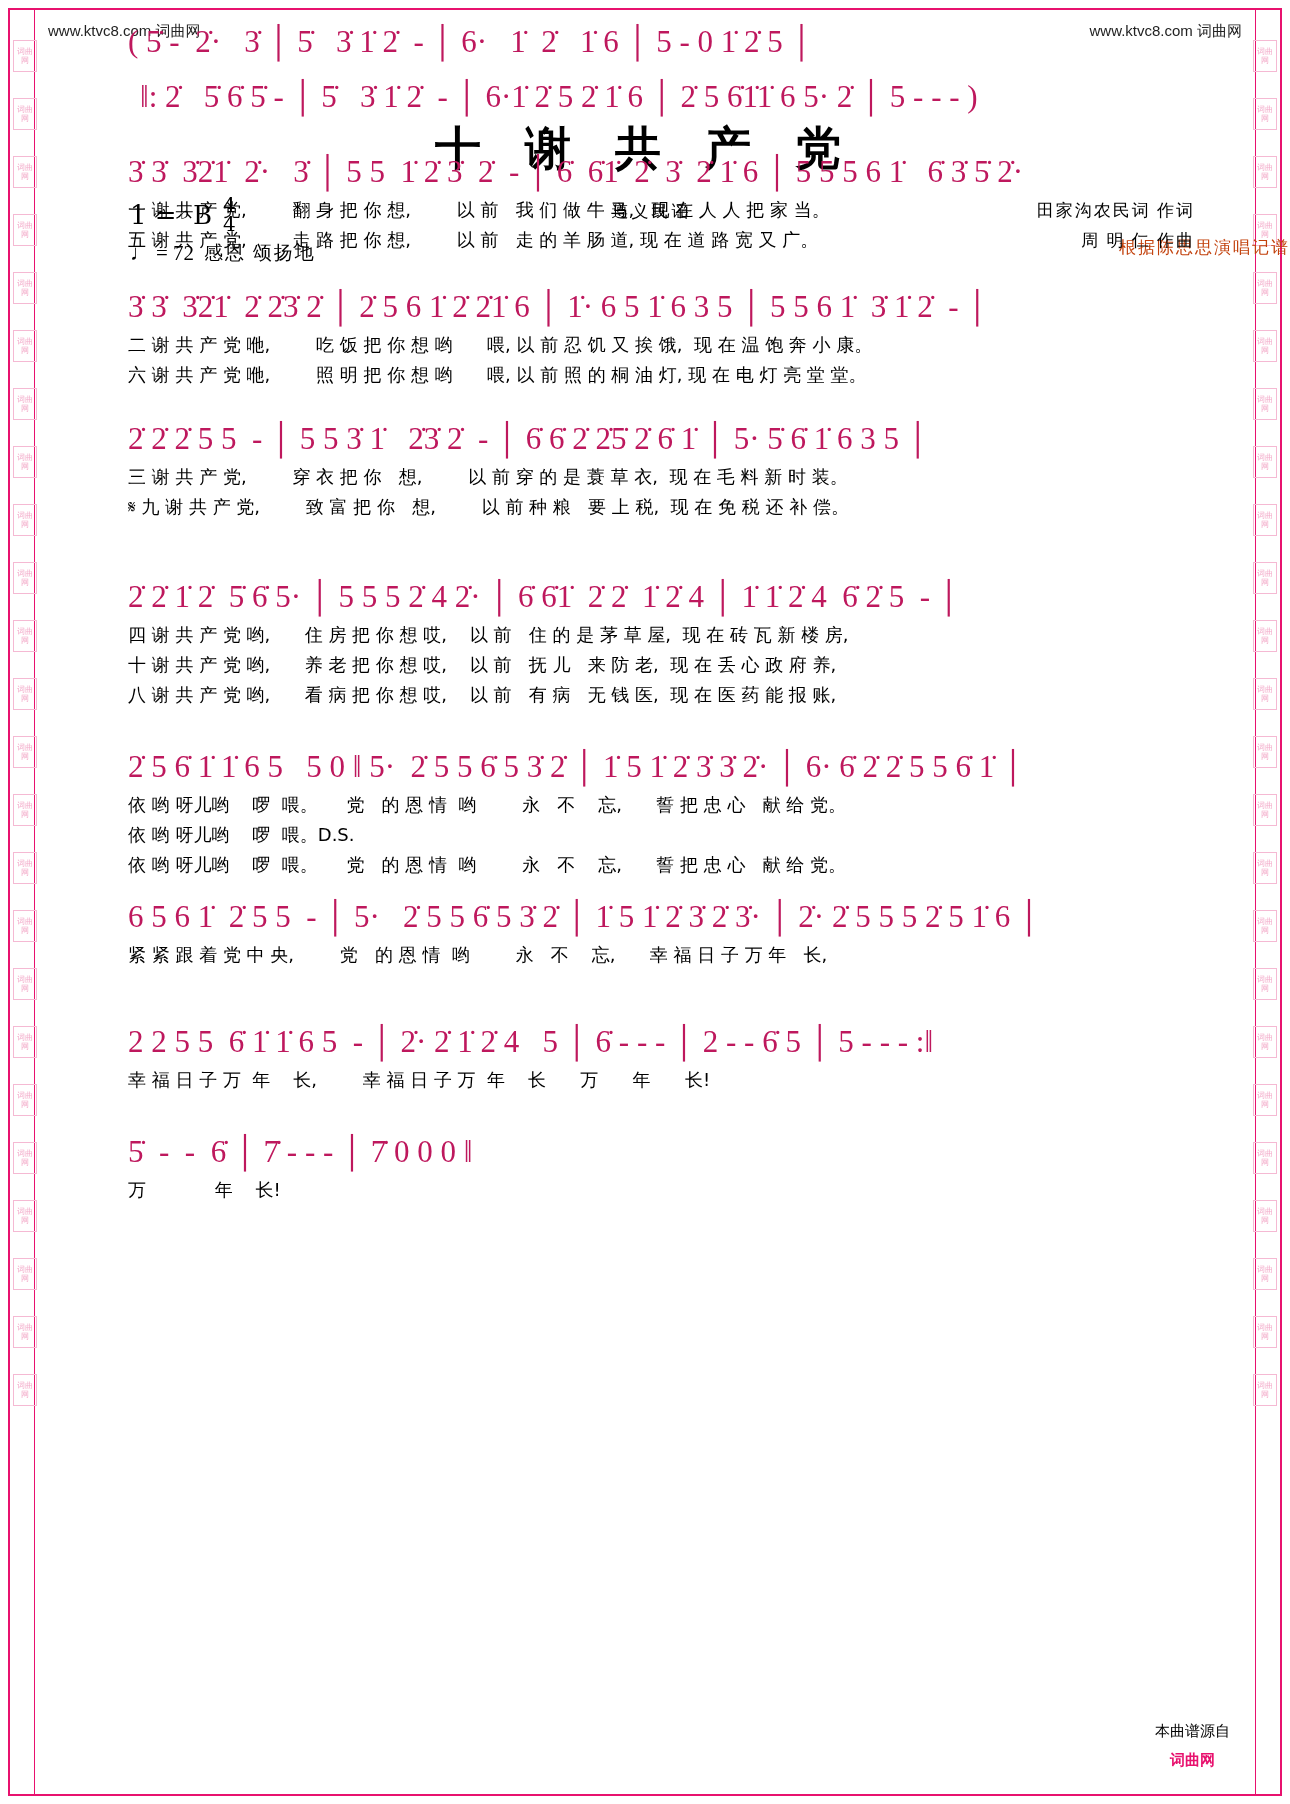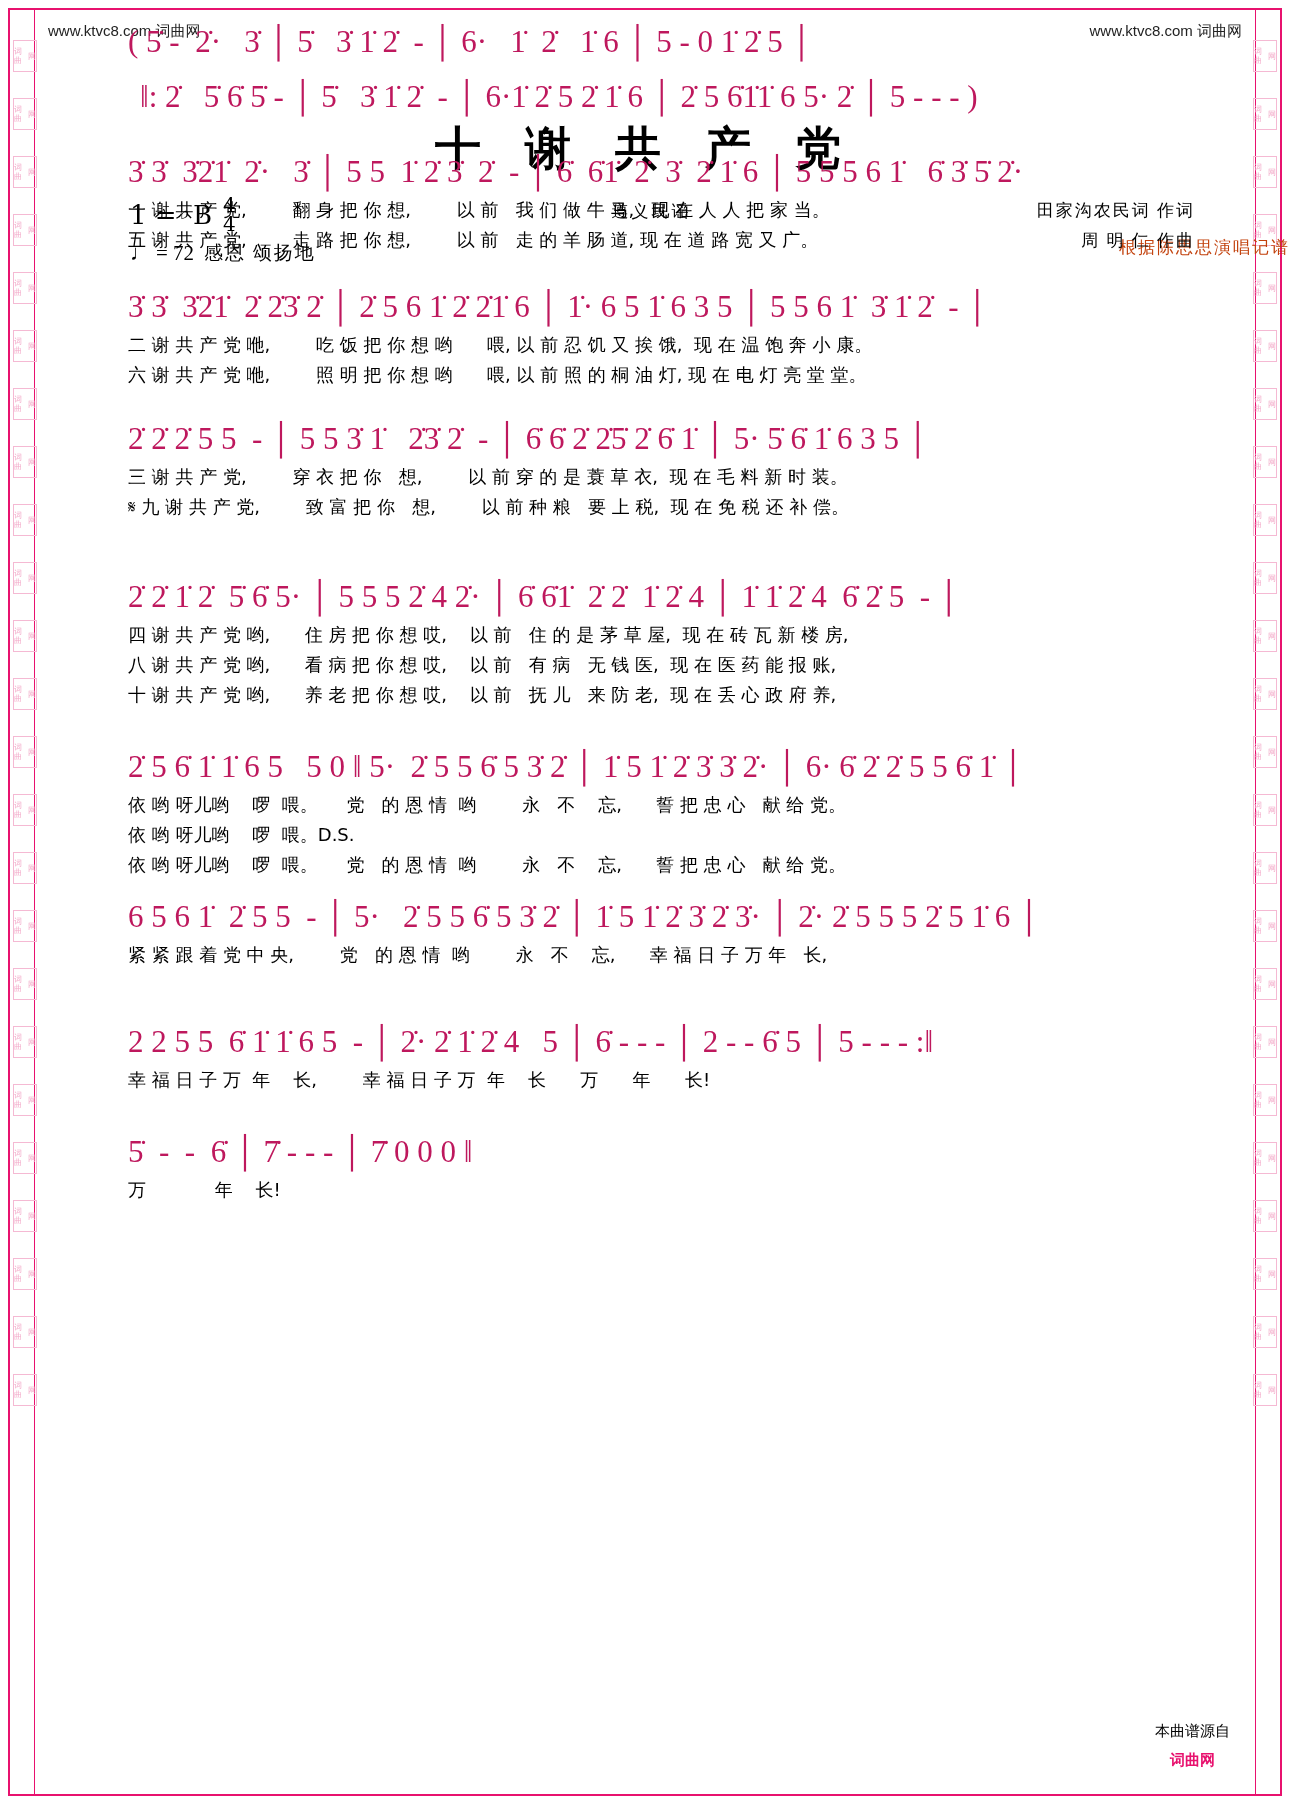--- a/index.html
+++ b/index.html
@@ -27,21 +27,21 @@
     position:absolute;top:40px;width:26px;
     display:flex;flex-direction:column;gap:26px;
     align-items:center;
   }
   .wm-col.left{left:12px;}
   .wm-col.right{right:12px;}
   .wm-box{
     width:22px;height:30px;
     border:1px solid #f5b9d3;
     color:#f3a9c8;font-size:8px;line-height:9px;
-    display:flex;flex-direction:row;align-items:center;justify-content:center;
+    display:flex;flex-direction:column;align-items:center;justify-content:center;
     letter-spacing:0;
   }
   
   .site-text{
     position:absolute;top:22px;font-size:15px;color:#222;
     font-family:"Liberation Sans", sans-serif;
   }
   .site-left{left:48px;}
   .site-right{right:48px;}
   
@@ -363,22 +363,22 @@
       <div class="notes">2̇ 2̇ 2̇ 5 5  - │ 5 5 3̇ 1̇   2̇3̇ 2̇  - │ 6̇ 6̇ 2̇ 2̇5̇ 2̇ 6̇ 1̇ │ 5· 5̇ 6̇ 1̇ 6 3 5 │</div>
       <div class="lyrics-block">
         <div class="lyric">三 谢 共 产 党,        穿 衣 把 你   想,        以 前 穿 的 是 蓑 草 衣,  现 在 毛 料 新 时 装。</div>
         <div class="lyric">𝄋 九 谢 共 产 党,        致 富 把 你   想,        以 前 种 粮   要 上 税,  现 在 免 税 还 补 偿。</div>
       </div>
     </div>
     <div style="position: absolute; left: 0px; right: 0px; top: 580px;">
       <div class="notes">2̇ 2̇ 1̇ 2̇  5̇ 6̇ 5· │ 5 5 5 2̇ 4 2̇· │ 6̇ 6̇1̇  2̇ 2̇  1̇ 2̇ 4 │ 1̇ 1̇ 2̇ 4  6̇ 2̇ 5  - │</div>
       <div class="lyrics-block">
         <div class="lyric">四 谢 共 产 党 哟,      住 房 把 你 想 哎,    以 前   住 的 是 茅 草 屋,  现 在 砖 瓦 新 楼 房,</div>
+        <div class="lyric">十 谢 共 产 党 哟,      养 老 把 你 想 哎,    以 前   抚 儿   来 防 老,  现 在 丢 心 政 府 养,</div>
         <div class="lyric">八 谢 共 产 党 哟,      看 病 把 你 想 哎,    以 前   有 病   无 钱 医,  现 在 医 药 能 报 账,</div>
-        <div class="lyric">十 谢 共 产 党 哟,      养 老 把 你 想 哎,    以 前   抚 儿   来 防 老,  现 在 丢 心 政 府 养,</div>
       </div>
     </div>
     <div style="position: absolute; left: 0px; right: 0px; top: 750px;">
       <div class="notes">2̇ 5 6̇ 1̇ 1̇ 6 5   5 0 ‖ 5·  2̇ 5 5 6̇ 5 3̇ 2̇ │ 1̇ 5 1̇ 2̇ 3̇ 3̇ 2̇· │ 6· 6̇ 2̇ 2̇ 5 5 6̇ 1̇ │</div>
       <div class="lyrics-block">
         <div class="lyric">依 哟 呀儿哟    啰  喂。     党   的 恩 情  哟        永   不    忘,      誓 把 忠 心   献 给 党。</div>
         <div class="lyric">依 哟 呀儿哟    啰  喂。D.S.</div>
         <div class="lyric">依 哟 呀儿哟    啰  喂。     党   的 恩 情  哟        永   不    忘,      誓 把 忠 心   献 给 党。</div>
       </div>
     </div>

